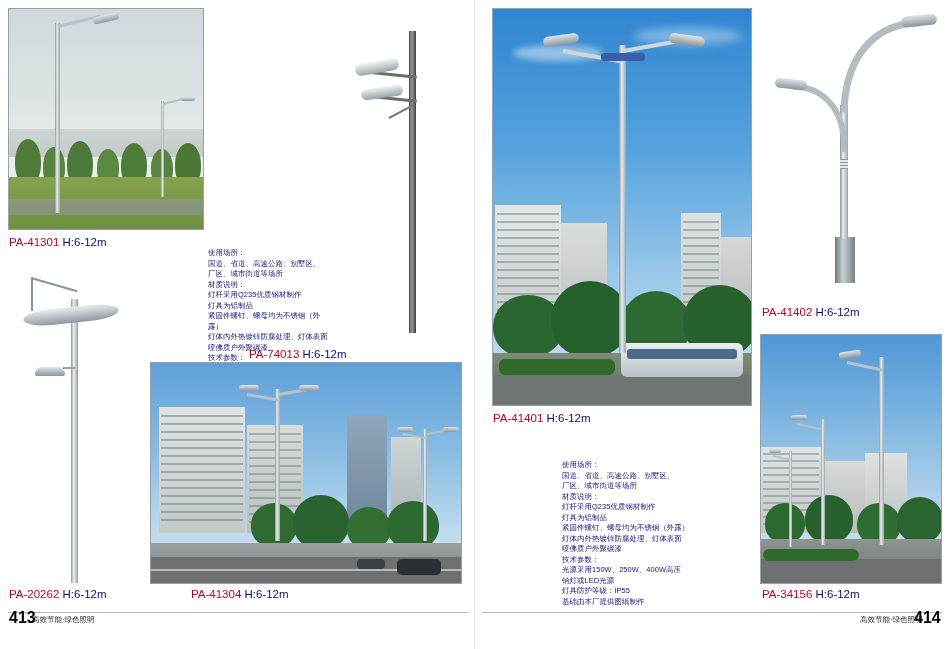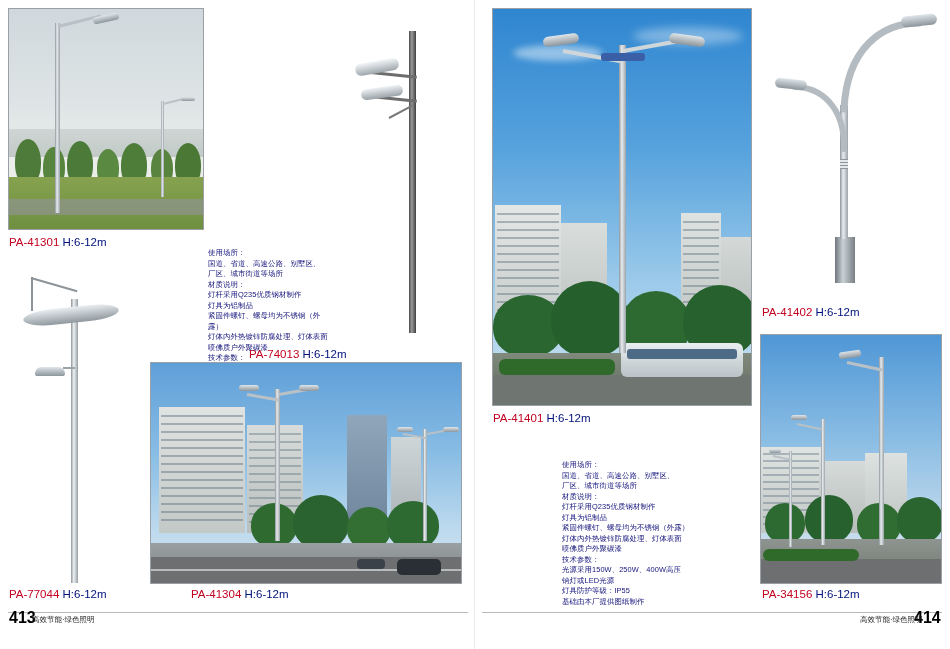--- a/index.html
+++ b/index.html
@@ -184,21 +184,21 @@
   <div class="photo" style="left:8px; top:262px; width:136px; height:322px; border-color:transparent; background:#ffffff;">
     <div class="pole" style="left:62px; top:36px; width:7px; height:286px; background:linear-gradient(to right,#8d9499,#eef2f4 40%,#959da2);"></div>
 
     <div class="lamp" style="left:14px; top:44px; width:96px; height:16px; border-radius:50%/80%; background:linear-gradient(to bottom,#e9eef1,#8f989e); transform:rotate(-6deg);"></div>
     <div style="position:absolute; left:22px; top:14px; width:2px; height:34px; background:#8d9499;"></div>
     <div style="position:absolute; left:22px; top:14px; width:48px; height:2px; background:#8d9499; transform:rotate(16deg); transform-origin:left center;"></div>
     <div class="lamp" style="left:26px; top:104px; width:30px; height:9px; border-radius:10px 10px 4px 4px;"></div>
     <div style="position:absolute; left:54px; top:104px; width:12px; height:2px; background:#9aa3a8;"></div>
   </div>
   <div class="caption" style="left:9px; top:588px;">
-    <span class="code">PA-77044</span>
+    <span class="code">PA-20262</span>
     <span class="size">H:6-12m</span>
   </div>
 
   <div class="photo" style="left:150px; top:362px; width:312px; height:222px;">
     <div class="sky-grad" style="background:linear-gradient(to bottom,#5f9fd8 0%,#87bce4 40%,#bcd9ee 75%,#d8e6ef 100%);"></div>
 
     <div class="bld" style="left:8px; top:44px; width:86px; height:126px; background:linear-gradient(to bottom,#dfe3e2,#c3c9c6);"></div>
     <div class="bld" style="left:96px; top:62px; width:56px; height:108px; background:linear-gradient(to bottom,#d7dcdb,#b9bfbd);"></div>
     <div class="bld" style="left:196px; top:52px; width:40px; height:112px; background:linear-gradient(to bottom,#8fa6bb,#6f869c);"></div>
     <div class="bld" style="left:240px; top:74px; width:30px; height:92px; background:linear-gradient(to bottom,#cfd6d8,#aab2b5);"></div>

